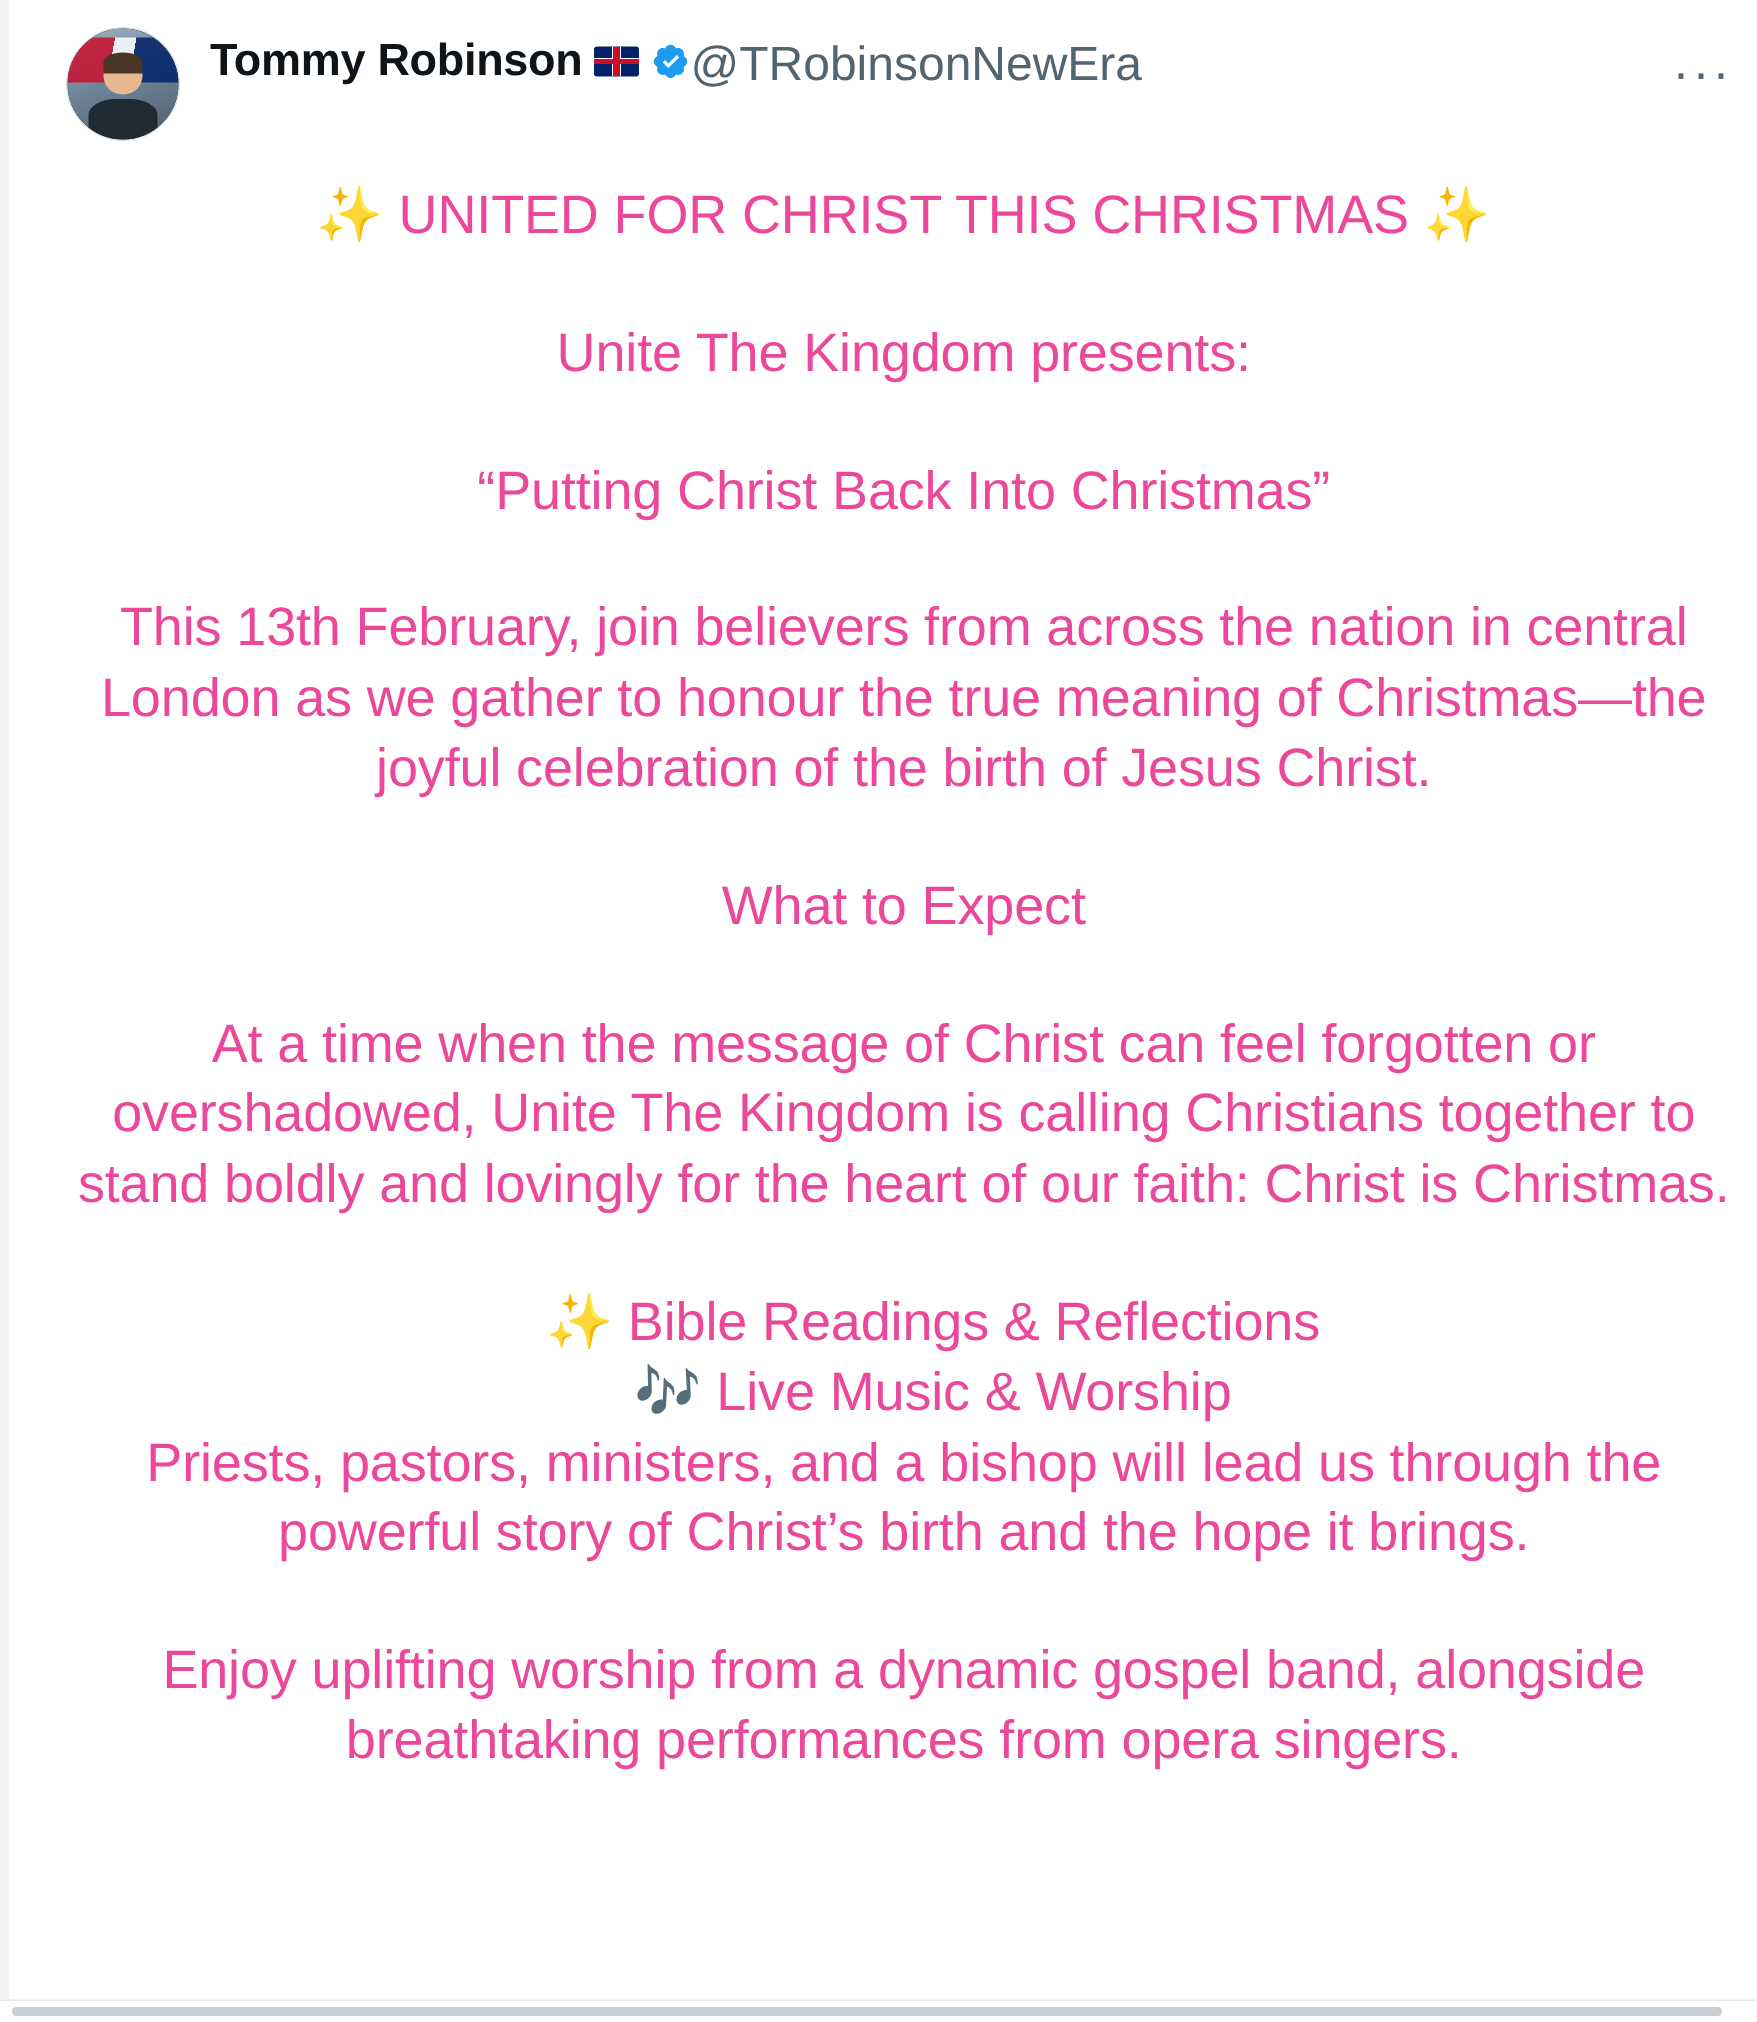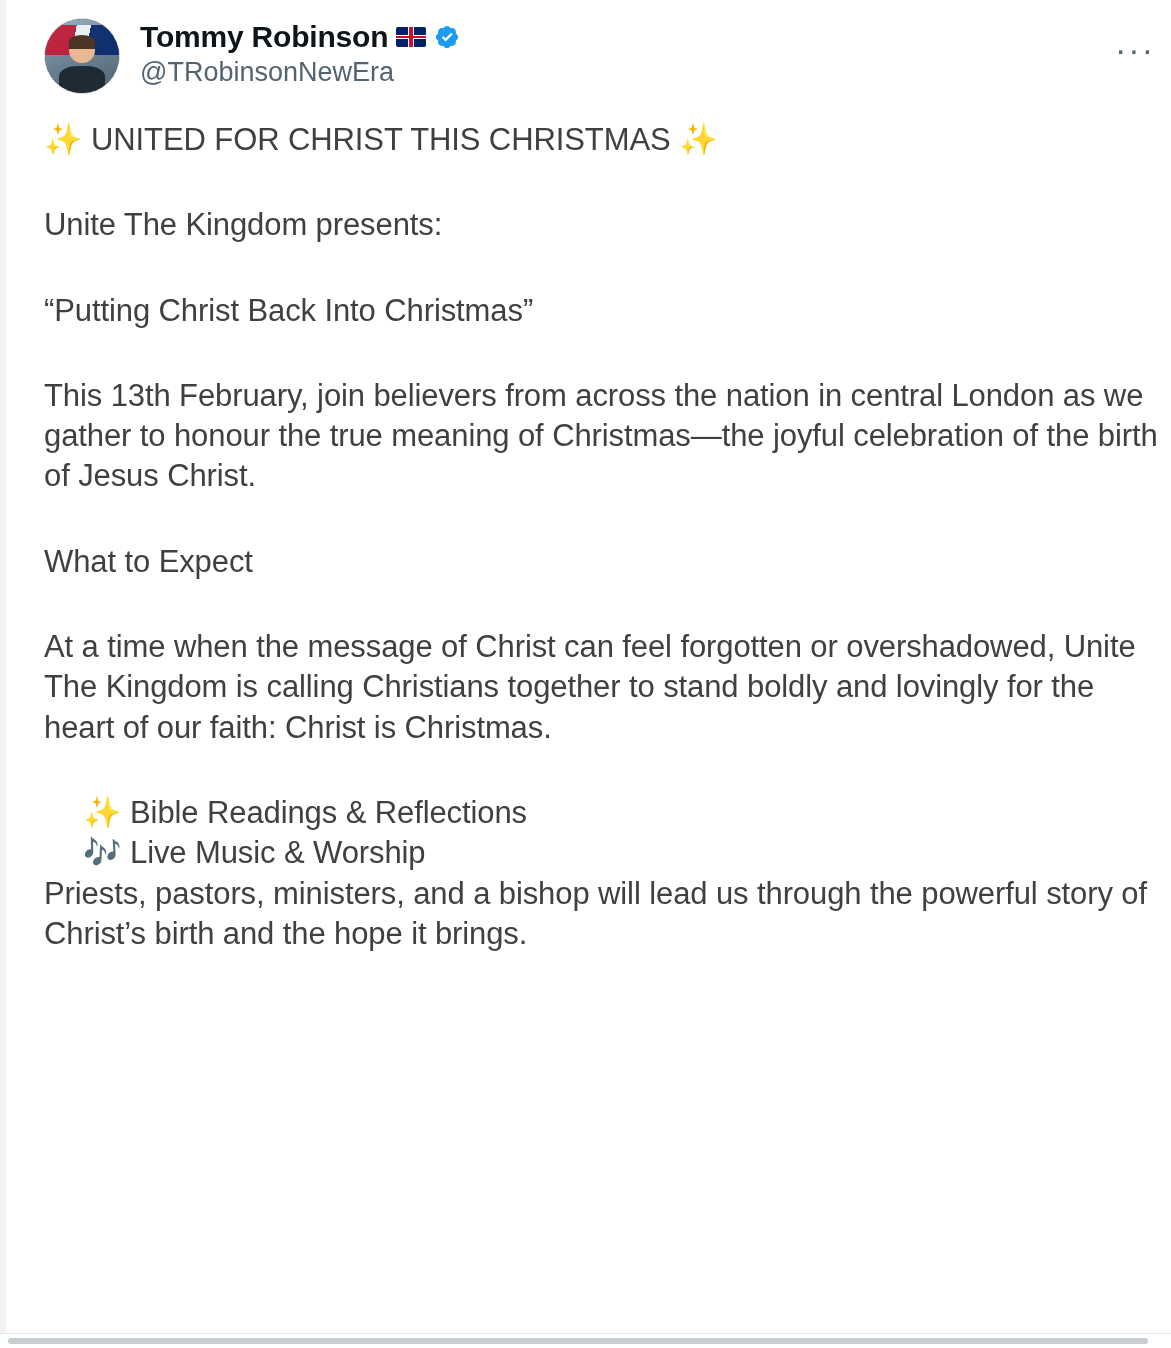--- a/index.html
+++ b/index.html
@@ -79,21 +79,20 @@
     bottom: 0;
     width: 62%;
     height: 36%;
     margin-left: -31%;
     border-radius: 40% 40% 0 0;
     background: #1f2a33;
   }
   .name-block {
     margin-left: 20px;
     display: flex;
-    flex-direction: column;
     justify-content: center;
     padding-top: 2px;
   }
   .name-row {
     display: flex;
     align-items: center;
     gap: 8px;
     line-height: 1.1;
   }
   .display-name {
@@ -127,21 +126,21 @@
     background:
       linear-gradient(to bottom, transparent 43%, #c8102e 43%, #c8102e 57%, transparent 57%),
       linear-gradient(to right, transparent 43%, #c8102e 43%, #c8102e 57%, transparent 57%);
   }
   .verified {
     width: 26px;
     height: 26px;
     flex: 0 0 auto;
   }
   .handle {
-    font-size: 27px;
+    font-size: 32px;
     color: #536471;
     margin-top: 4px;
   }
   .more-btn {
     position: absolute;
     right: 14px;
     top: 16px;
     width: 44px;
     height: 30px;
     display: flex;
@@ -149,24 +148,25 @@
     justify-content: center;
     color: #536471;
     font-size: 34px;
     line-height: 0;
     letter-spacing: 2px;
     cursor: pointer;
     user-select: none;
   }
   .tweet-body {
     padding: 26px 10px 0 44px;
-    font-size: 31px;
+    font-size: 36px;
     line-height: 1.3;
-    color: #404040;
+    color: #ec4899;
     letter-spacing: -0.1px;
+    text-align: center;
   }
   .para {
     margin: 0 0 45px 0;
     white-space: pre-wrap;
   }
   .para.tight {
     margin-bottom: 0;
     margin-left: 39px;
   }
   .para.block {
@@ -232,18 +232,19 @@
   <div class="tweet-body">
     <p class="para">✨ UNITED FOR CHRIST THIS CHRISTMAS ✨</p>
     <p class="para">Unite The Kingdom presents:</p>
     <p class="para">“Putting Christ Back Into Christmas”</p>
     <p class="para">This 13th February, join believers from across the nation in central London as we gather to honour the true meaning of Christmas—the joyful celebration of the birth of Jesus Christ.</p>
     <p class="para">What to Expect</p>
     <p class="para">At a time when the message of Christ can feel forgotten or overshadowed, Unite The Kingdom is calling Christians together to stand boldly and lovingly for the heart of our faith: Christ is Christmas.</p>
     <p class="para tight">✨ Bible Readings &amp; Reflections</p>
     <p class="para tight">🎶 Live Music &amp; Worship</p>
     <p class="para block">Priests, pastors, ministers, and a bishop will lead us through the powerful story of Christ’s birth and the hope it brings.</p>
+    <p class="para block">Enjoy uplifting worship from a dynamic gospel band, alongside breathtaking performances from opera singers.</p>
   </div>
 
   <div class="bottom-scroll">
     <div class="thumb"></div>
   </div>
 </div>
 
 </body></html>

